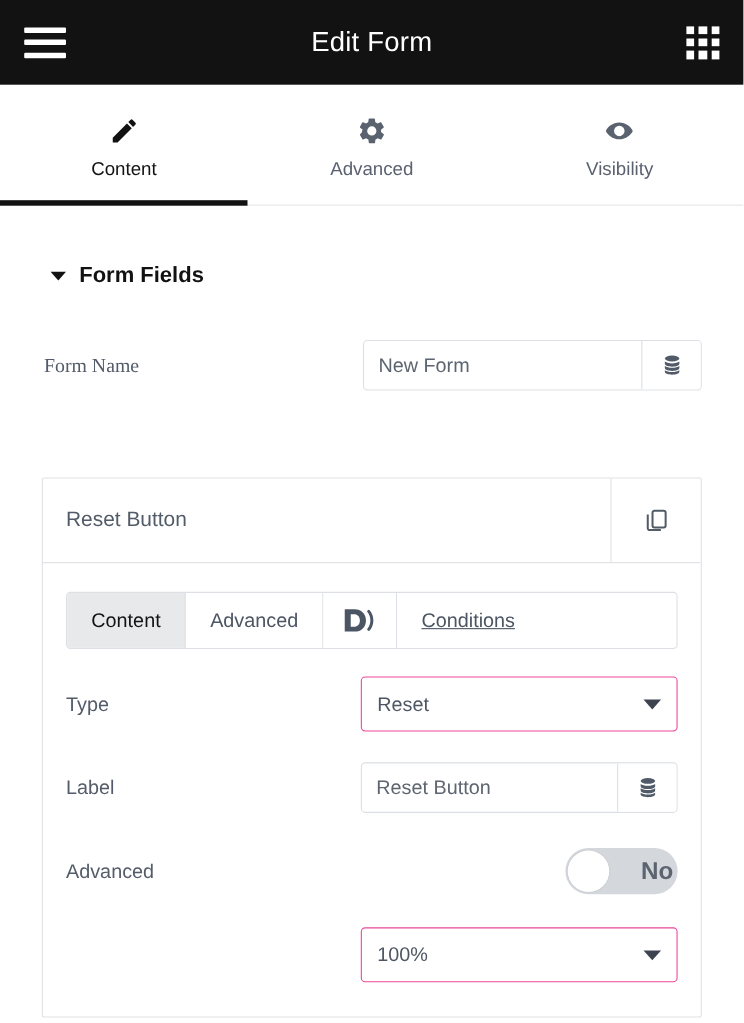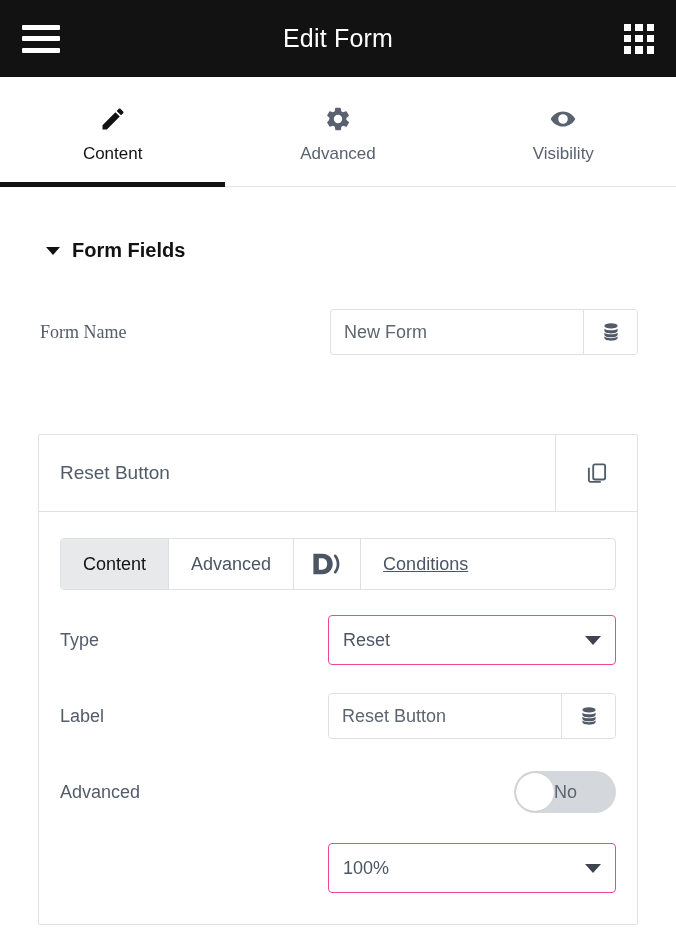--- a/index.html
+++ b/index.html
@@ -267,24 +267,25 @@
   .toggle .knob {
     width: 38px;
     height: 38px;
     border-radius: 50%;
     background: #ffffff;
     margin-left: 2px;
     box-shadow: 0 0 1px rgba(0,0,0,.25);
   }
   .toggle .tg-text {
     flex: 1;
-    text-align: left;
-    font-size: 18px;
+    text-align: right;
+    font-size: 22px;
     color: #5c6470;
     padding-right: 4px;
+    font-weight: bold;
   }
 
   .monitor-ico { color: #4d5663; line-height: 0; }
 </style>
 </head>
 <body>
 
 <div class="topbar">
   <div class="hamburger">
     <span></span>

